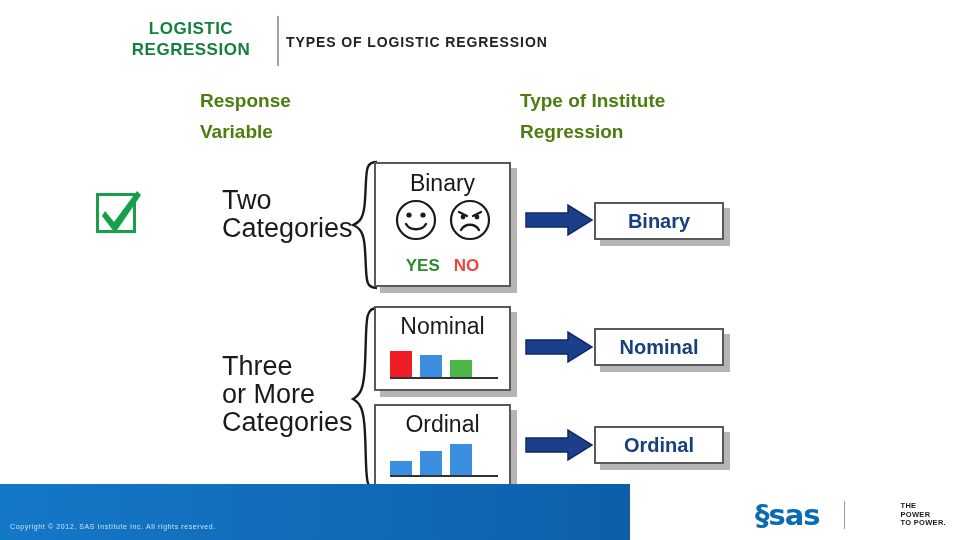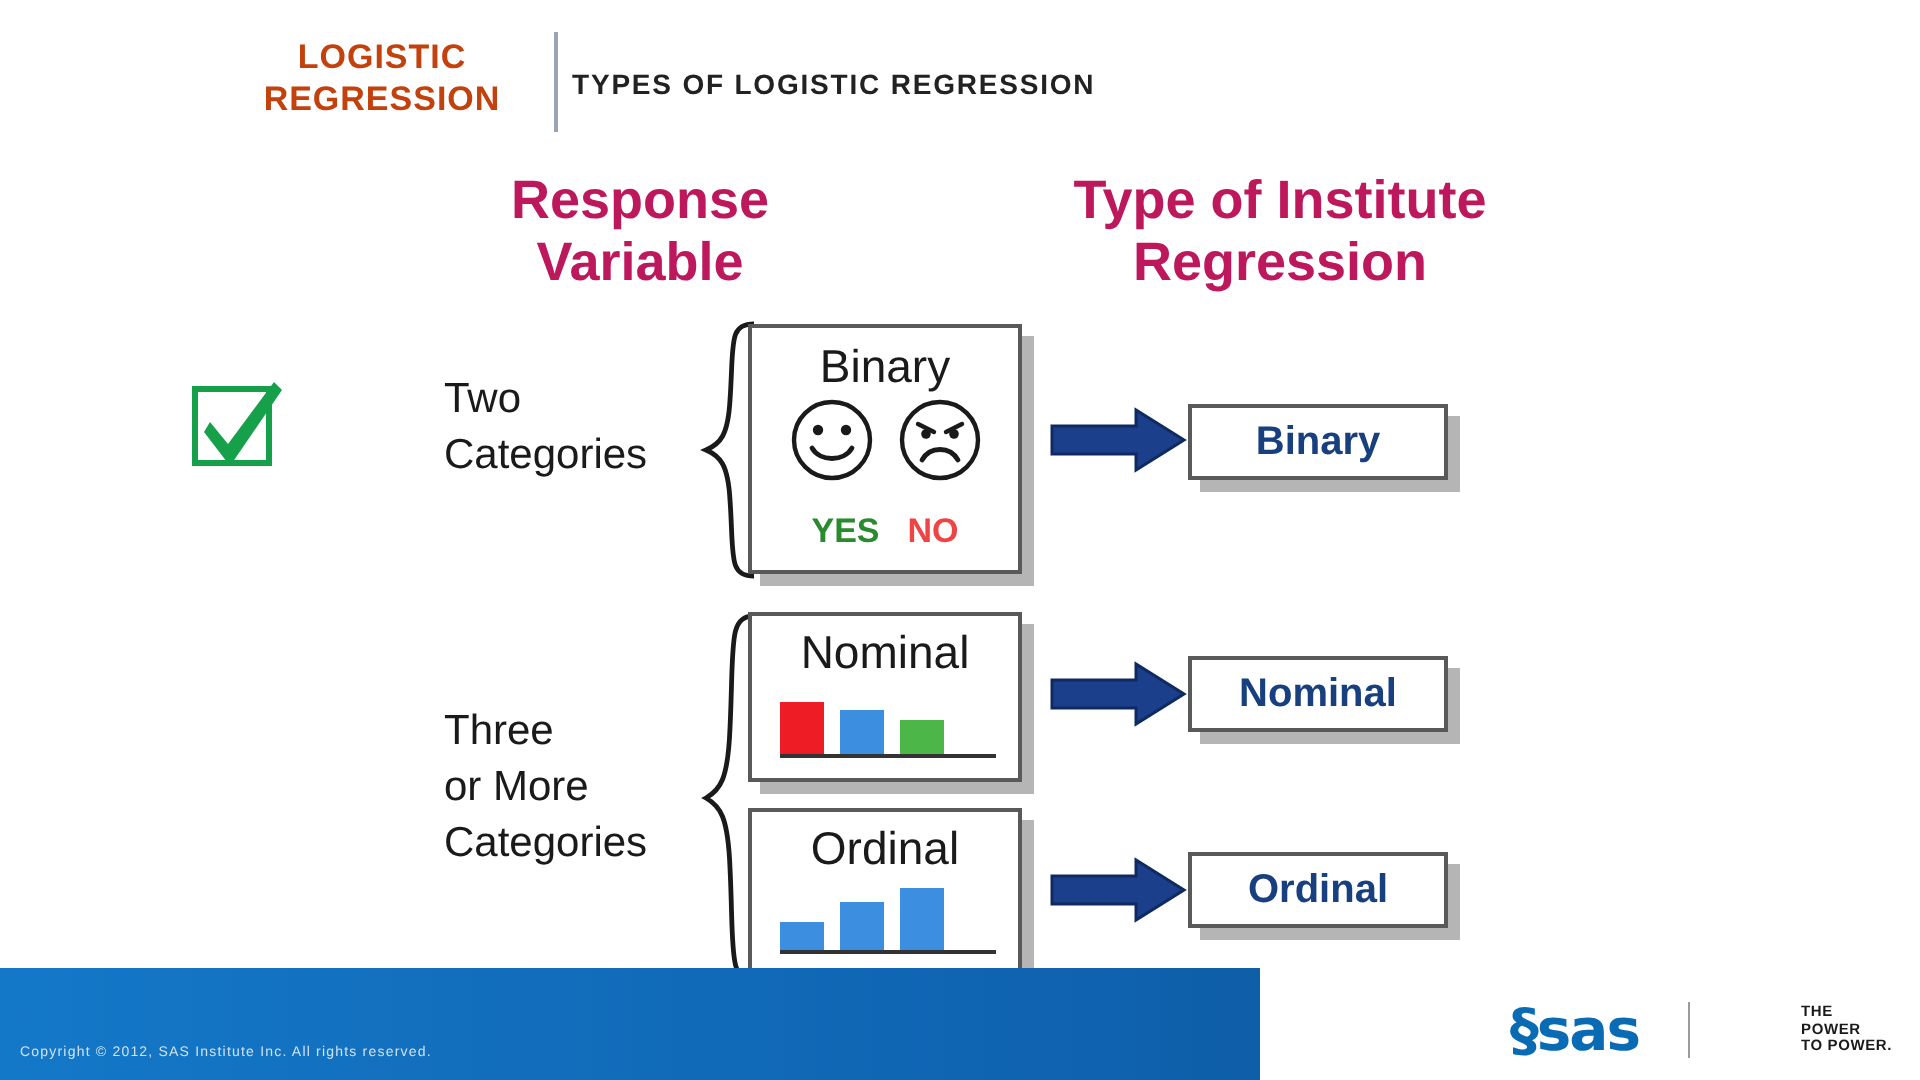--- a/index.html
+++ b/index.html
@@ -28,21 +28,21 @@
     top: 0;
     width: 960px;
     height: 72px;
   }
   .hdr-label {
     position: absolute;
     left: 108px;
     top: 18px;
     width: 166px;
     text-align: center;
-    color: #c2410c;
+    color: #15803d;
     font-weight: bold;
     font-size: 17px;
     line-height: 21px;
     letter-spacing: 0.5px;
   }
   .hdr-divider {
     position: absolute;
     left: 277px;
     top: 16px;
     width: 2px;
@@ -56,24 +56,24 @@
     color: #222222;
     font-weight: bold;
     font-size: 14px;
     letter-spacing: 0.9px;
   }
 
   
   .col-head {
     position: absolute;
     font-weight: bold;
-    color: #be185d;
-    text-align: center;
+    color: #4d7c0f;
+    text-align: left;
     line-height: 31px;
-    font-size: 27px;
+    font-size: 19px;
   }
   .col-head.resp {
     left: 200px;
     top: 85px;
     width: 240px;
   }
   .col-head.type {
     left: 520px;
     top: 85px;
     width: 240px;
@@ -99,21 +99,21 @@
   .checkmark svg {
     position: absolute;
     left: 1px;
     top: -4px;
   }
 
   
   .row-label {
     position: absolute;
     color: #1a1a1a;
-    font-size: 21px;
+    font-size: 27px;
     line-height: 28px;
   }
   .row-label.two {
     left: 222px;
     top: 186px;
     width: 140px;
   }
   .row-label.three {
     left: 222px;
     top: 352px;

